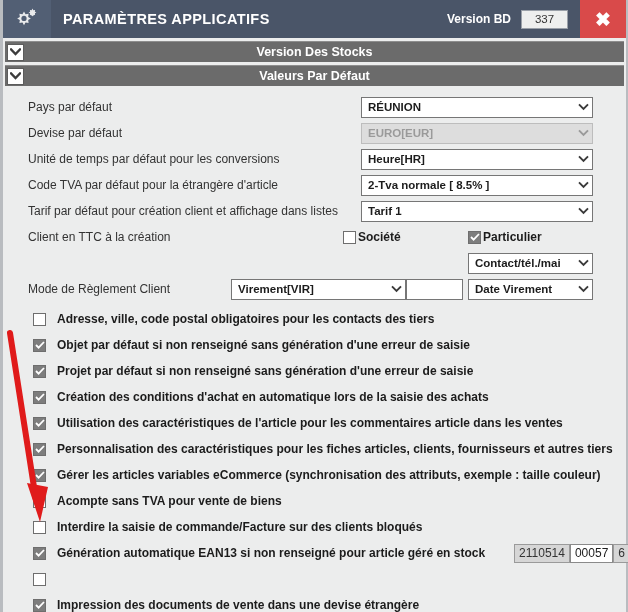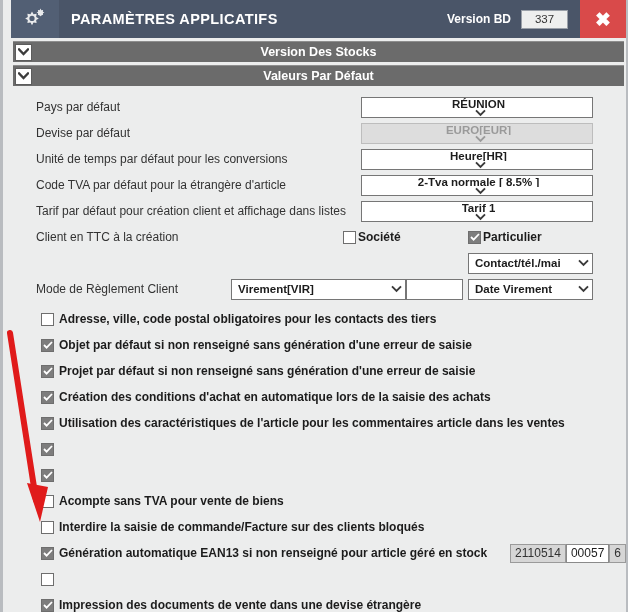--- a/index.html
+++ b/index.html
@@ -12,21 +12,20 @@
     color: #2b2b2b;
     overflow: hidden;
     position: relative;
   }
   #app {
     width: 628px; height: 612px;
     position: relative;
     background: #eceded;
     border-left: 3px solid #b9bcc0;
     border-right: 2px solid #b9bcc0;
-    padding-left: 8px;
   }
 
   
   .titlebar {
     height: 38px;
     background: #4a5568;
     display: flex;
     align-items: stretch;
     position: relative;
   }
@@ -133,21 +132,21 @@
   }
   .ctrl .cval { flex: 1 1 auto; overflow: hidden; text-overflow: clip; }
   .ctrl .carrow { flex: 0 0 auto; padding-left: 4px; color: #3a3a3a; display:flex; align-items:center;}
   .ctrl.disabled {
     background: #dddddd;
     border-color: #bdbdbd;
     color: #9a9a9a;
   }
   .ctrl.disabled .carrow { color: #9a9a9a; }
 
-  .w-main { width: 232px; flex-direction: column; }
+  .w-main { width: 232px; }
   .w-half { width: 125px; }
   .w-reg  { width: 175px; }
   .w-blank{ width: 57px; }
 
   .cbline {
     display: flex; align-items: center;
     gap: 2px;
   }
   .cbline .cb-lbl { font-weight: bold; font-size: 12px; color:#1c1c1c; }
 
@@ -162,21 +161,21 @@
   }
   .cbox.on { background: #7d7d7d; border-color: #6e6e6e; }
   .cbox .tick { display: none; }
   .cbox.on .tick { display: block; }
 
   
   .optlist { padding: 4px 0 0 30px; }
   .optrow {
     display: flex; align-items: center;
     height: 26px;
-    gap: 5px;
+    gap: 11px;
   }
   .optrow .olabel {
     font-size: 12px;
     font-weight: bold;
     color: #1c1c1c;
     white-space: nowrap;
   }
   .ean-group { display: flex; align-items: center; margin-left: 18px; }
   .ean-fld {
     height: 19px;
@@ -407,28 +406,30 @@
       </span>
       <span class="olabel">Utilisation des caractéristiques de l'article pour les commentaires article dans les ventes</span>
     </div>
 
     <div class="optrow">
       <span class="cbox on">
         <svg class="tick" width="10" height="8" viewBox="0 0 10 8">
             <path d="M1 4l2.6 2.6L9 1" stroke="#ffffff" stroke-width="1.8" fill="none"></path>
           </svg>
       </span>
-    </div>
-
-    <div class="optrow">
-      <span class="cbox on">
-        <svg class="tick" width="10" height="8" viewBox="0 0 10 8">
-            <path d="M1 4l2.6 2.6L9 1" stroke="#ffffff" stroke-width="1.8" fill="none"></path>
-          </svg>
-      </span>
+      <span class="olabel">Personnalisation des caractéristiques pour les fiches articles, clients, fournisseurs et autres tiers</span>
+    </div>
+
+    <div class="optrow">
+      <span class="cbox on">
+        <svg class="tick" width="10" height="8" viewBox="0 0 10 8">
+            <path d="M1 4l2.6 2.6L9 1" stroke="#ffffff" stroke-width="1.8" fill="none"></path>
+          </svg>
+      </span>
+      <span class="olabel">Gérer les articles variables eCommerce (synchronisation des attributs, exemple : taille couleur)</span>
     </div>
 
     <div class="optrow">
       <span class="cbox">
         
       </span>
       <span class="olabel">Acompte sans TVA pour vente de biens</span>
     </div>
 
     <div class="optrow">

